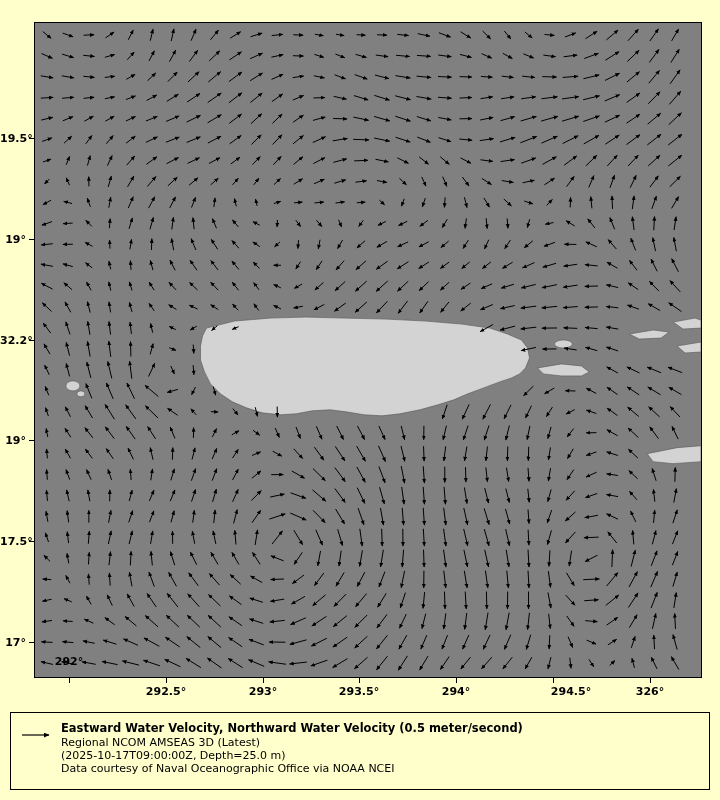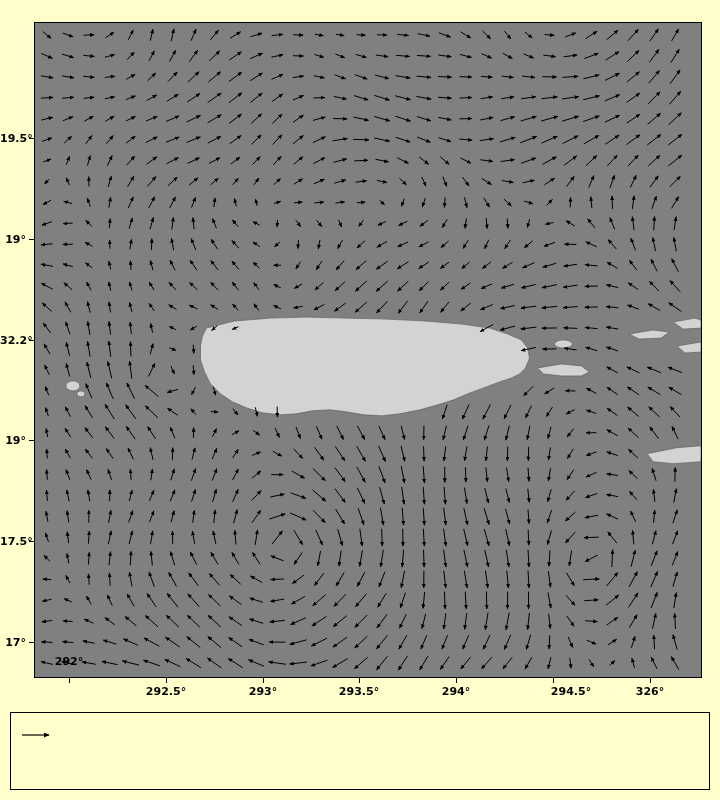--- a/index.html
+++ b/index.html
@@ -1062,15 +1062,21 @@
 
   <div id="legend">
     <svg id="legend-arrow" viewBox="0 0 34 12">
       <defs>
         <marker id="ah2" markerWidth="5" markerHeight="5" refX="4.2" refY="2" orient="auto" markerUnits="strokeWidth">
           <path d="M0,0 L4.6,2 L0,4 z" fill="#000"></path>
         </marker>
       </defs>
       <line x1="1" y1="6" x2="28" y2="6" stroke="#000" stroke-width="1.2" marker-end="url(#ah2)"></line>
     </svg>
+    <div id="legend-text">
+      <div class="legend-title">Eastward Water Velocity, Northward Water Velocity (0.5 meter/second)</div>
+      <div class="legend-line">Regional NCOM AMSEAS 3D (Latest)</div>
+      <div class="legend-line">(2025-10-17T09:00:00Z, Depth=25.0 m)</div>
+      <div class="legend-line">Data courtesy of Naval Oceanographic Office via NOAA NCEI</div>
+    </div>
   </div>
 
 </div>
 
 </body></html>

